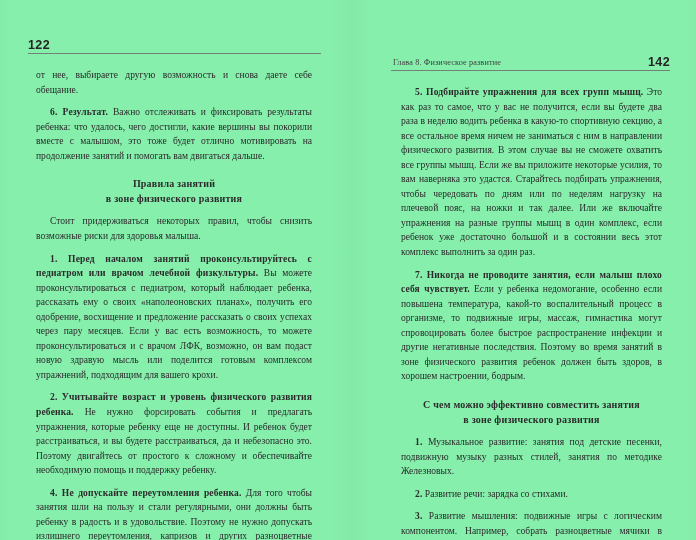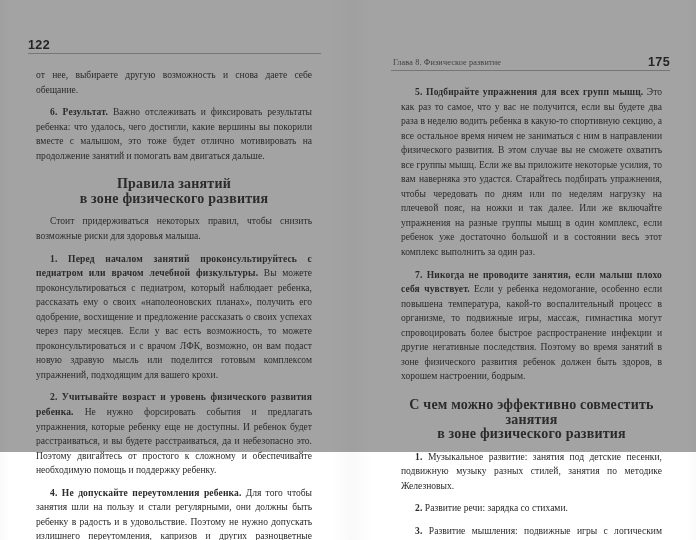--- a/index.html
+++ b/index.html
@@ -11,22 +11,22 @@
     width: 696px;
     height: 540px;
     overflow: hidden;
     font-family: "Liberation Serif", "DejaVu Serif", serif;
     color: #2a2a2a;
   }
 
   .spread {
     position: relative;
     width: 696px;
-    height: 452px;
-    background: #a3a3a3;
+    height: 540px;
+    background: #86efac;
     display: flex;
   }
 
   
   .gutter-shade {
     position: absolute;
     left: 330px;
     top: 0;
     width: 42px;
     height: 540px;
@@ -116,21 +116,21 @@
   .body p.cont { text-indent: 0; }
 
   b, .lead {
     font-weight: bold;
     letter-spacing: 0.15px;
   }
 
   .xhead {
     text-align: center;
     font-weight: bold;
-    font-size: 14px;
+    font-size: 10px;
     line-height: 14.6px;
     letter-spacing: 0.2px;
     margin: 14px 0 1px 0;
     text-indent: 0;
   }
   .xhead .l2 { display: block; }
 
   
   .scan-tint {
     position: absolute;
@@ -171,21 +171,21 @@
 
       <p><b>4. Не допускайте переутомления ребенка.</b><span> Для того чтобы занятия шли на пользу и стали регулярными, они должны быть ребенку в радость и в удовольствие. Поэтому не нужно допускать излишнего переутомления, капризов и других разноцветные негативных эмоций и ощущений у ребенка.</span></p>
 
     </div>
   </div>
 
   <div class="page page-right">
 
     <div class="runhead rh-right">
       <span class="rh-title">Глава 8. Физическое развитие</span>
-      <span class="folio">175</span>
+      <span class="folio">142</span>
     </div>
 
     <div class="body">
 
       <p><b>5. Подбирайте упражнения для всех групп мышц.</b><span> Это как раз то самое, что у вас не получится, если вы будете два раза в неделю водить ребенка в какую-то спортивную секцию, а все остальное время ничем не заниматься с ним в направлении физического развития. В этом случае вы не сможете охватить все группы мышц. Если же вы приложите некоторые усилия, то вам наверняка это удастся. Старайтесь подбирать упражнения, чтобы чередовать по дням или по неделям нагрузку на плечевой пояс, на ножки и так далее. Или же включайте упражнения на разные группы мышц в один комплекс, если ребенок уже достаточно большой и в состоянии весь этот комплекс выполнить за один раз.</span></p>
 
 
       <p><b>7. Никогда не проводите занятия, если малыш плохо себя чувствует.</b><span> Если у ребенка недомогание, особенно если повышена температура, какой-то воспалительный процесс в организме, то подвижные игры, массаж, гимнастика могут спровоцировать более быстрое распространение инфекции и другие негативные последствия. Поэтому во время занятий в зоне физического развития ребенок должен быть здоров, в хорошем настроении, бодрым.</span></p>
 
       <div class="xhead">

